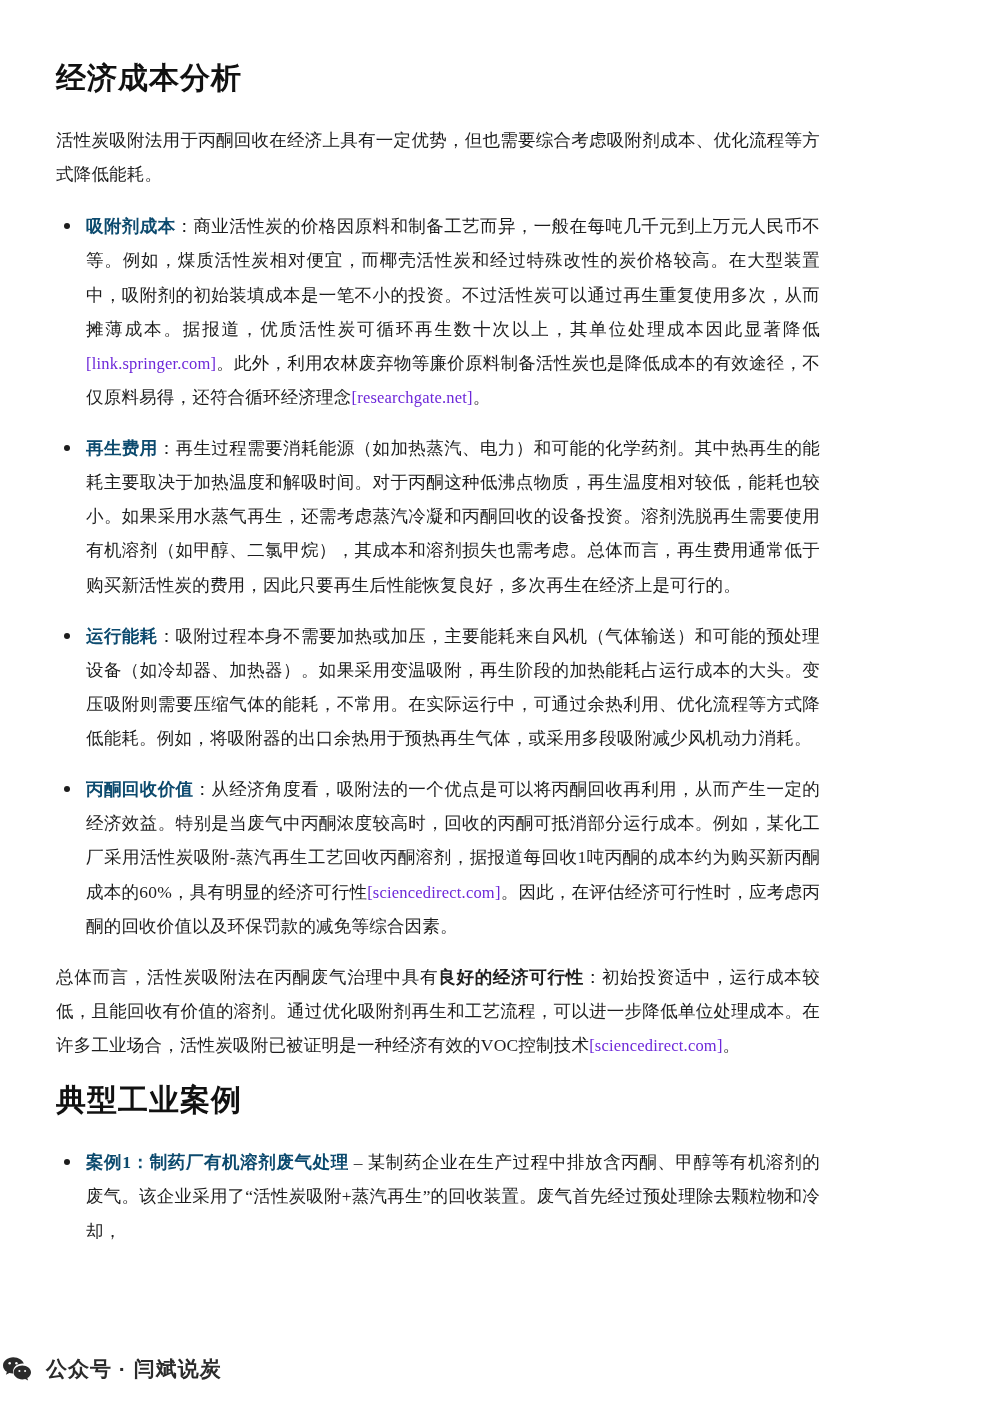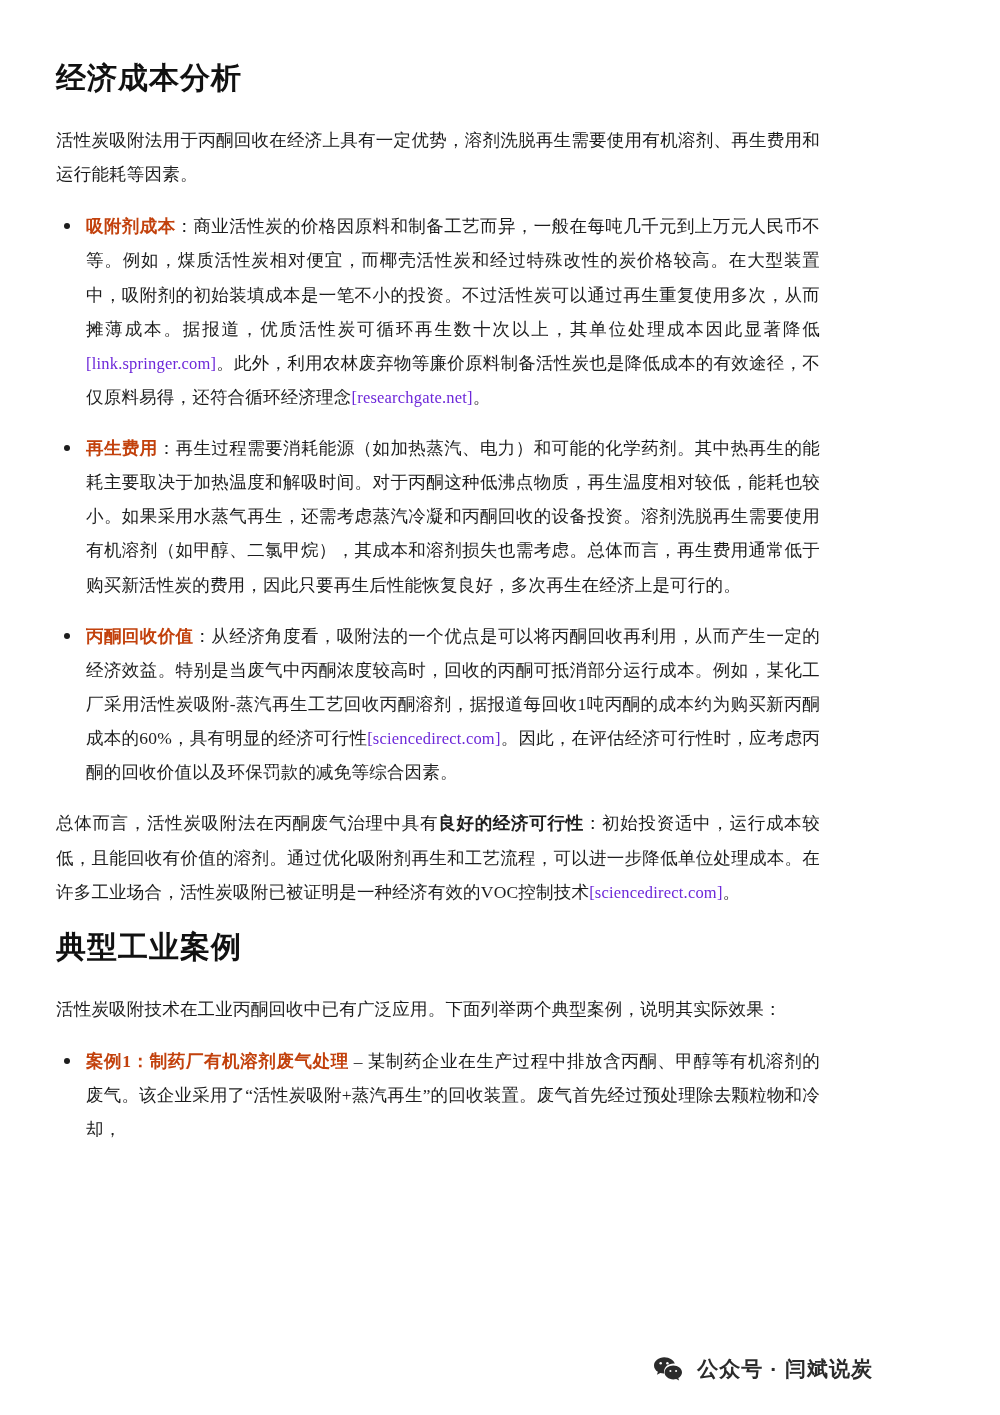--- a/index.html
+++ b/index.html
@@ -58,39 +58,38 @@
     position: absolute;
     left: 8px;
     top: 14px;
     width: 6px;
     height: 6px;
     border-radius: 50%;
     background: #1d1d1d;
   }
   .lbl {
     font-weight: bold;
-    color: #c2410c;
+    color: #0c4a6e;
   }
   .strong {
     font-weight: bold;
   }
   .cite {
     color: #6d28d9;
     font-size: 16.5px;
   }
   .footer-brand {
     position: absolute;
     left: 0;
     bottom: 0;
     width: 983px;
     height: 92px;
     background: #ffffff;
     display: flex;
     align-items: center;
-    justify-content: flex-end;
     padding-right: 110px;
     box-sizing: border-box;
   }
   .brand-wrap {
     display: flex;
     align-items: center;
     gap: 12px;
   }
   .brand-icon {
     width: 34px;
@@ -106,41 +105,43 @@
   }
   .spacer-bottom { height: 120px; }
 </style>
 </head>
 <body>
 
 <div class="page">
 
   <h1 class="section-title">经济成本分析</h1>
 
-  <p class="para">活性炭吸附法用于丙酮回收在经济上具有一定优势，溶剂洗脱再生需要使用有机溶剂、再生费用和运行能耗等因素。</p>
+  <p class="para">活性炭吸附法用于丙酮回收在经济上具有一定优势，但也需要综合考虑吸附剂成本、优化流程等方式降低能耗。</p>
 
   <ul class="bullets">
     <li>
       <span class="lbl">吸附剂成本</span><span>：商业活性炭的价格因原料和制备工艺而异，一般在每吨几千元到上万元人民币不等。例如，煤质活性炭相对便宜，而椰壳活性炭和经过特殊改性的炭价格较高。在大型装置中，吸附剂的初始装填成本是一笔不小的投资。不过活性炭可以通过再生重复使用多次，从而摊薄成本。据报道，优质活性炭可循环再生数十次以上，其单位处理成本因此显著降低</span><span class="cite">[link.springer.com]</span><span>。此外，利用农林废弃物等廉价原料制备活性炭也是降低成本的有效途径，不仅原料易得，还符合循环经济理念</span><span class="cite">[researchgate.net]</span><span>。</span>
     </li>
     <li>
       <span class="lbl">再生费用</span><span>：再生过程需要消耗能源（如加热蒸汽、电力）和可能的化学药剂。其中热再生的能耗主要取决于加热温度和解吸时间。对于丙酮这种低沸点物质，再生温度相对较低，能耗也较小。如果采用水蒸气再生，还需考虑蒸汽冷凝和丙酮回收的设备投资。溶剂洗脱再生需要使用有机溶剂（如甲醇、二氯甲烷），其成本和溶剂损失也需考虑。总体而言，再生费用通常低于购买新活性炭的费用，因此只要再生后性能恢复良好，多次再生在经济上是可行的。</span>
+    </li>
+    <li>
+      <span class="lbl">运行能耗</span><span>：吸附过程本身不需要加热或加压，主要能耗来自风机（气体输送）和可能的预处理设备（如冷却器、加热器）。如果采用变温吸附，再生阶段的加热能耗占运行成本的大头。变压吸附则需要压缩气体的能耗，不常用。在实际运行中，可通过余热利用、优化流程等方式降低能耗。例如，将吸附器的出口余热用于预热再生气体，或采用多段吸附减少风机动力消耗。</span>
     </li>
     <li>
       <span class="lbl">丙酮回收价值</span><span>：从经济角度看，吸附法的一个优点是可以将丙酮回收再利用，从而产生一定的经济效益。特别是当废气中丙酮浓度较高时，回收的丙酮可抵消部分运行成本。例如，某化工厂采用活性炭吸附-蒸汽再生工艺回收丙酮溶剂，据报道每回收1吨丙酮的成本约为购买新丙酮成本的60%，具有明显的经济可行性</span><span class="cite">[sciencedirect.com]</span><span>。因此，在评估经济可行性时，应考虑丙酮的回收价值以及环保罚款的减免等综合因素。</span>
     </li>
   </ul>
 
   <p class="para">
     <span>总体而言，活性炭吸附法在丙酮废气治理中具有</span><span class="strong">良好的经济可行性</span><span>：初始投资适中，运行成本较低，且能回收有价值的溶剂。通过优化吸附剂再生和工艺流程，可以进一步降低单位处理成本。在许多工业场合，活性炭吸附已被证明是一种经济有效的VOC控制技术</span><span class="cite">[sciencedirect.com]</span><span>。</span>
   </p>
 
   <h1 class="section-title second">典型工业案例</h1>
 
-  <p class="para">活性炭吸附技术在工业丙酮回收中已有广泛应用。下面列举两个典型案例，说明其实际效果：</p>
 
   <ul class="bullets">
     <li>
       <span class="lbl">案例1：制药厂有机溶剂废气处理</span><span> – 某制药企业在生产过程中排放含丙酮、甲醇等有机溶剂的废气。该企业采用了“活性炭吸附+蒸汽再生”的回收装置。废气首先经过预处理除去颗粒物和冷却，</span>
     </li>
   </ul>
 
   <div class="spacer-bottom"></div>
 </div>
 

